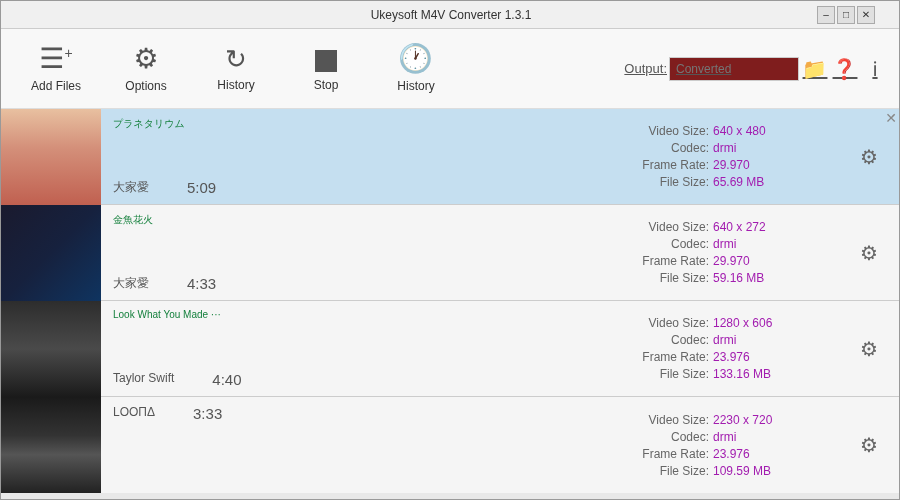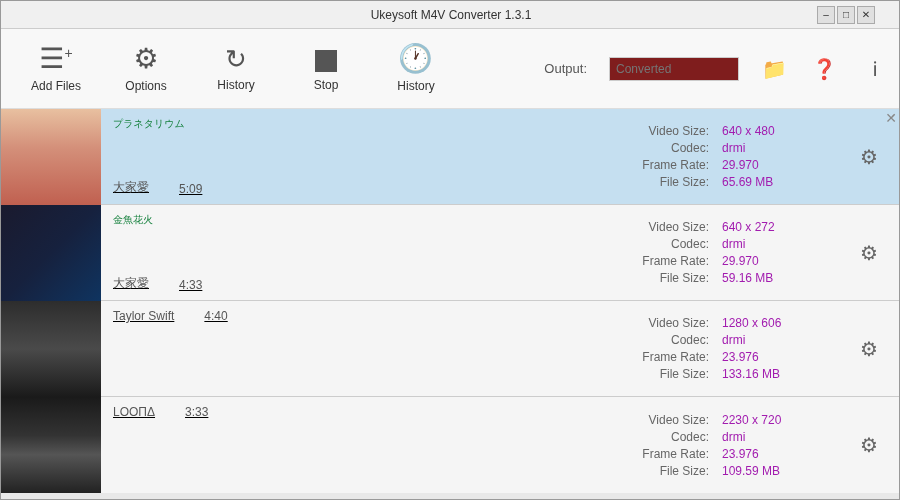--- a/index.html
+++ b/index.html
@@ -73,23 +73,24 @@
       font-size: 28px;
       line-height: 1;
       color: #555;
     }
 
     
     .output-section {
       display: flex;
       align-items: center;
       margin-left: auto;
-      gap: 22px;
+      gap: 2px;
       font-size: 13px;
       color: #555;
+      text-decoration: underline;
     }
     .output-input {
       width: 130px;
       height: 24px;
       border: 1px solid #ccc;
       background: #7f1d1d;
       padding: 2px 6px;
       font-size: 12px;
       color: #aaa;
     }
@@ -180,39 +181,39 @@
     .file-title {
       font-size: 10px;
       color: #15803d;
       font-weight: normal;
     }
     .file-artist {
       font-size: 12px;
       color: #555;
     }
     .file-duration {
-      font-size: 12px;
+      font-size: 15px;
       color: #555;
       margin-left: 30px;
     }
 
     .file-specs {
       width: 220px;
       flex-shrink: 0;
       padding: 8px 12px;
       font-size: 12px;
       color: #444;
       display: flex;
       flex-direction: column;
       gap: 3px;
       justify-content: center;
     }
     .spec-row {
       display: flex;
-      gap: 13px;
+      gap: 4px;
     }
     .spec-label {
       color: #666;
       min-width: 78px;
       text-align: right;
     }
     .spec-value {
       color: #a21caf;
     }
 
@@ -245,23 +246,22 @@
       border: none;
       line-height: 1;
       display: none;
     }
     .file-row:first-child .close-row-btn {
       display: block;
     }
 
     .bottom-left-meta {
       display: flex;
-      align-items: flex-end;
-      gap: 0;
-      text-decoration: underline;
+      align-items: flex-start;
+      gap: 8px;
     }
   </style>
 </head>
 <body>
 
 <div class="title-bar">
   <div style="width:60px;"></div>
   <span class="title-bar-title">Ukeysoft M4V Converter 1.3.1</span>
   <div class="title-bar-controls">
     <div class="title-btn">–</div>
@@ -368,20 +368,21 @@
     <div class="file-actions">
       <button class="gear-btn">⚙</button>
     </div>
 
   </div>
     <div class="file-row">
     <div class="thumbnail">
       <div class="thumb-inner thumb-3"></div>
     </div>
     <div class="file-info">
+      <div class="file-title">Look What You Made ···</div>
       <div class="bottom-left-meta">
         <span class="file-artist">Taylor Swift</span>
         <span class="file-duration">4:40</span>
       </div>
     </div>
     <div class="file-specs">
       <div class="spec-row">
         <span class="spec-label">Video Size:</span>
         <span class="spec-value">1280 x 606</span>
       </div>

